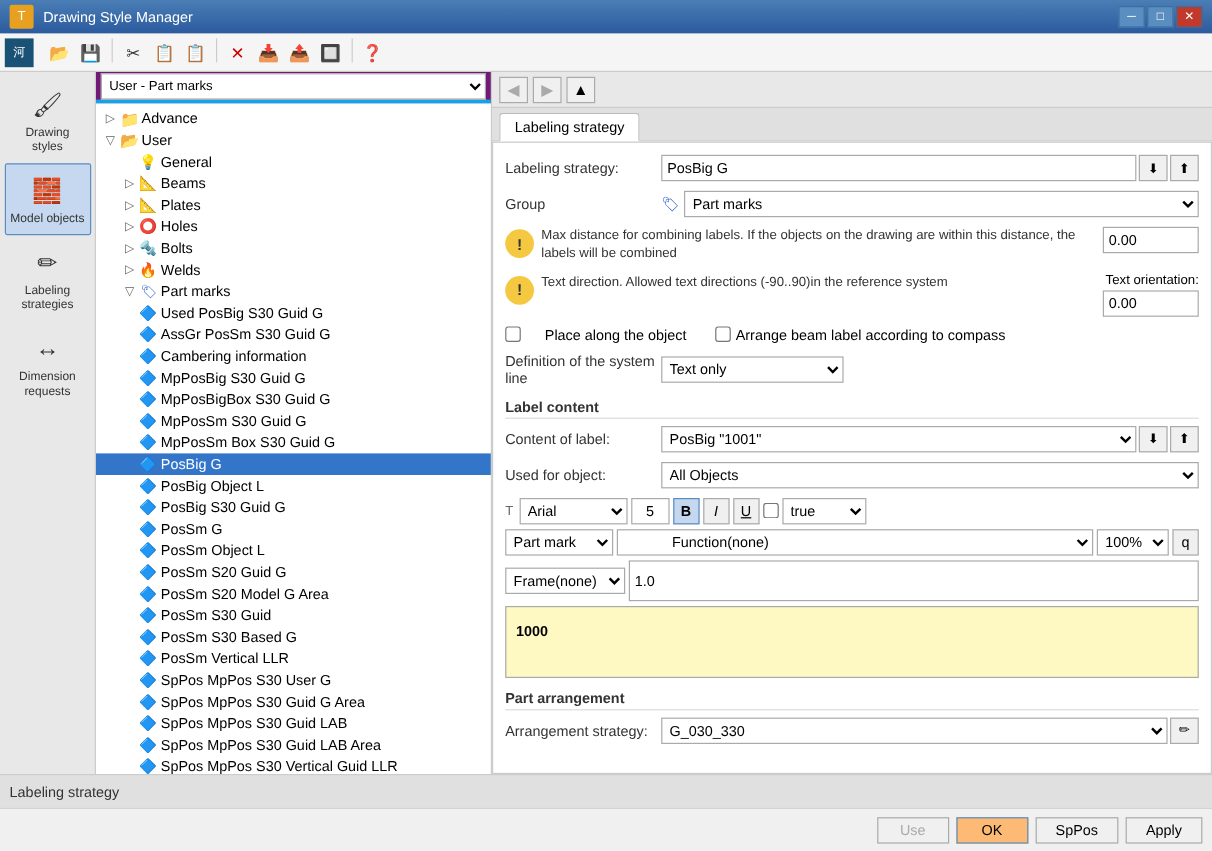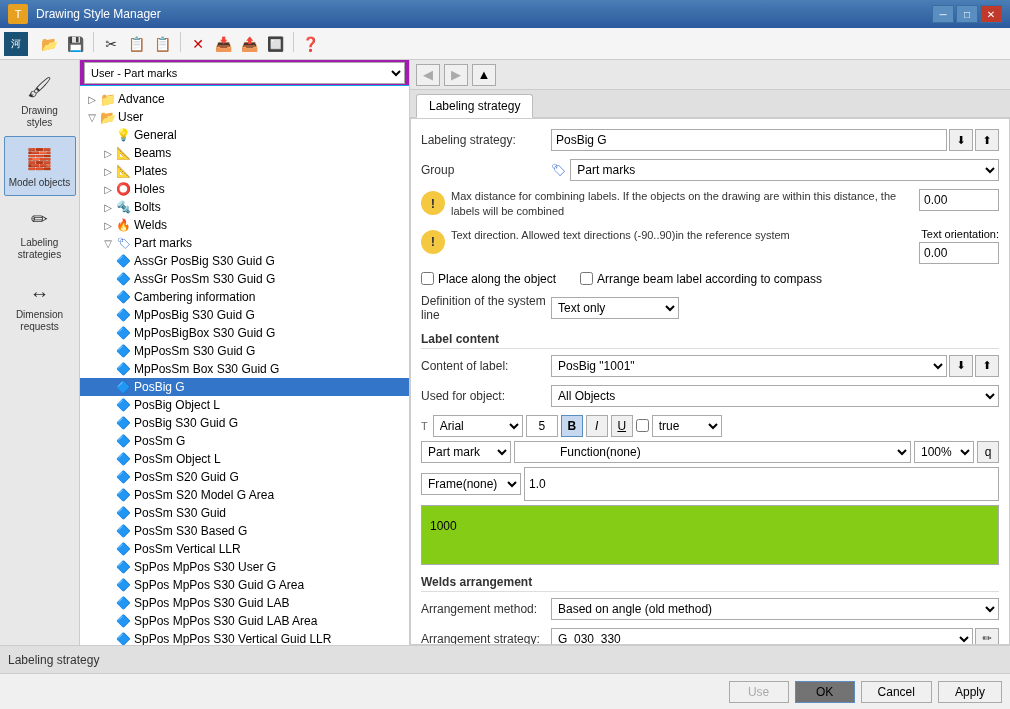--- a/index.html
+++ b/index.html
@@ -64,22 +64,22 @@
 
     
     .tree-panel {
       width: 330px;
       background: white;
       border-right: 1px solid #ccc;
       display: flex;
       flex-direction: column;
     }
     .tree-dropdown {
-      height: 26px; border-bottom: 1px solid #0ea5e9; display: flex; align-items: center; padding: 0 4px;
-      background: #a21caf;
+      height: 26px; border-bottom: 3px solid #0ea5e9; display: flex; align-items: center; padding: 0 4px;
+      background: #701a75;
     }
     .tree-dropdown select {
       flex: 1; height: 22px; border: 1px solid #aaa; background: white; font-size: 11px;
     }
     .tree-content { flex: 1; overflow-y: auto; padding: 4px 0; }
     .tree-item {
       display: flex; align-items: center; padding: 1px 0; cursor: pointer; white-space: nowrap;
       padding-right: 4px;
     }
     .tree-item.selected { background: #3375c8; color: white; }
@@ -128,40 +128,40 @@
 
     select { height: 22px; border: 1px solid #aaa; background: white; font-size: 12px; padding: 0 2px; }
 
     .font-toolbar { display: flex; align-items: center; gap: 3px; margin-bottom: 4px; flex-wrap: wrap; }
     .font-select { width: 90px; height: 22px; }
     .size-input { width: 32px; height: 22px; border: 1px solid #aaa; text-align: center; font-size: 12px; }
     .font-btn { width: 22px; height: 22px; border: 1px solid #aaa; background: #f0f0f0; cursor: pointer; font-size: 12px; display: flex; align-items: center; justify-content: center; }
     .font-btn.active { background: #c5d8f0; border-color: #5a8ec0; }
 
     .preview-area {
-      width: 100%; min-height: 60px; border: 1px solid #aaa; background: #84cc16;
-      padding: 8px; font-size: 18px; font-weight: normal; margin-bottom: 0;
+      width: 100%; min-height: 60px; border: 1px solid #aaa; background: #fef9c3;
+      padding: 8px; font-size: 18px; font-weight: bold; margin-bottom: 0;
     }
 
     .bottom-bar {
       height: 28px; background: #e0e0e0; border-top: 1px solid #ccc;
       display: flex; align-items: center; padding: 0 8px;
       font-size: 12px; color: #333;
     }
 
     .dialog-footer {
       height: 36px; background: #f0f0f0; border-top: 1px solid #ccc;
       display: flex; align-items: center; justify-content: flex-end;
       padding: 0 8px; gap: 6px;
     }
     .footer-btn {
       padding: 3px 16px; border: 1px solid #aaa; background: #f0f0f0;
       cursor: pointer; font-size: 12px; min-width: 60px;
     }
-    .footer-btn.default { background: #737373; border-color: #5a8ec0; }
+    .footer-btn.default { background: #fdba74; border-color: #5a8ec0; }
     .footer-btn.disabled { color: #aaa; cursor: default; }
   </style>
 </head>
 <body>
 
 <div class="title-bar">
   <div style="display:flex;align-items:center;gap:8px;">
     <div style="width:20px;height:20px;background:#e8a020;border-radius:2px;display:flex;align-items:center;justify-content:center;font-size:11px;color:white;">T</div>
     <span>Drawing Style Manager</span>
   </div>
@@ -284,21 +284,21 @@
         <div class="tree-item">
           <span class="indent" style="display:inline-block;width:20px;"></span>
           <span class="tree-toggle">▽</span>
           <span class="tree-icon" style="font-size:11px;color:#3366cc;">🏷</span>
           <span class="tree-label">Part marks</span>
         </div>
 
         <div class="tree-item">
           <span class="indent" style="display:inline-block;width:36px;"></span>
           <span class="tree-icon">🔷</span>
-          <span class="tree-label">AssGr PosBig S30 Guid G</span>
+          <span class="tree-label">Used PosBig S30 Guid G</span>
         </div>
         <div class="tree-item">
           <span class="indent" style="display:inline-block;width:36px;"></span>
           <span class="tree-icon">🔷</span>
           <span class="tree-label">AssGr PosSm S30 Guid G</span>
         </div>
         <div class="tree-item">
           <span class="indent" style="display:inline-block;width:36px;"></span>
           <span class="tree-icon">🔷</span>
           <span class="tree-label">Cambering information</span>
@@ -448,33 +448,33 @@
             <div class="info-icon">!</div>
             <span class="info-text">Text direction. Allowed text directions (-90..90)in the reference system</span>
           </div>
           <div style="display:flex;flex-direction:column;align-items:flex-end;gap:2px;">
             <span style="font-size:11px;">Text orientation:</span>
             <input type="text" class="info-input" value="0.00" style="">
           </div>
         </div>
 
         <div style="display:flex;gap:24px;margin-bottom:8px;">
-          <div style="display:flex;align-items:center;gap:4px;">
+          <div style="display:flex;align-items:center;gap:20px;">
             <input type="checkbox" style="">
             <label>Place along the object</label>
           </div>
           <div style="display:flex;align-items:center;gap:4px;">
             <input type="checkbox" style="">
             <label>Arrange beam label according to compass</label>
           </div>
         </div>
 
         <div class="form-row">
           <span class="form-label">Definition of the system line</span>
-          <select style="width:128px;">
+          <select style="width:152px;">
             <option value="Text only">Text only</option>
           </select>
         </div>
 
         <div class="section-title">Label content</div>
 
         <div class="form-row">
           <span class="form-label">Content of label:</span>
           <select style="flex:1;">
             <option value="PosBig &quot;1001&quot;">PosBig "1001"</option>
@@ -528,43 +528,37 @@
           <select style="width:100px;">
             <option value="Frame(none)">Frame(none)</option>
           </select>
           <input type="text" style="flex: 1 1 0%; height: 22px; border: 1px solid rgb(170, 170, 170); padding: 16px 4px;" value="1.0">
         </div>
 
         <div class="preview-area">
           <span>1000</span>
         </div>
 
-        <div class="section-title">Welds arrangement</div>
-
-        <div class="form-row">
-          <span class="form-label">Arrangement method:</span>
-          <select style="flex:1;">
-            <option value="Based on angle (old method)">Based on angle (old method)</option>
-          </select>
-        </div>
+        <div class="section-title">Part arrangement</div>
+
 
         <div class="form-row">
           <span class="form-label">Arrangement strategy:</span>
           <select style="flex:1;">
             <option value="G_030_330">G_030_330</option>
           </select>
           <button class="form-btn-sm">✏</button>
         </div>
       </div>
     </div>
   </div>
 
   <div class="bottom-bar">
     <span>Labeling strategy</span>
   </div>
 
   <div class="dialog-footer">
     <button class="footer-btn disabled">Use</button>
     <button class="footer-btn default">OK</button>
-    <button class="footer-btn">Cancel</button>
+    <button class="footer-btn">SpPos</button>
     <button class="footer-btn">Apply</button>
   </div>
 </div>
 
 </body></html>

